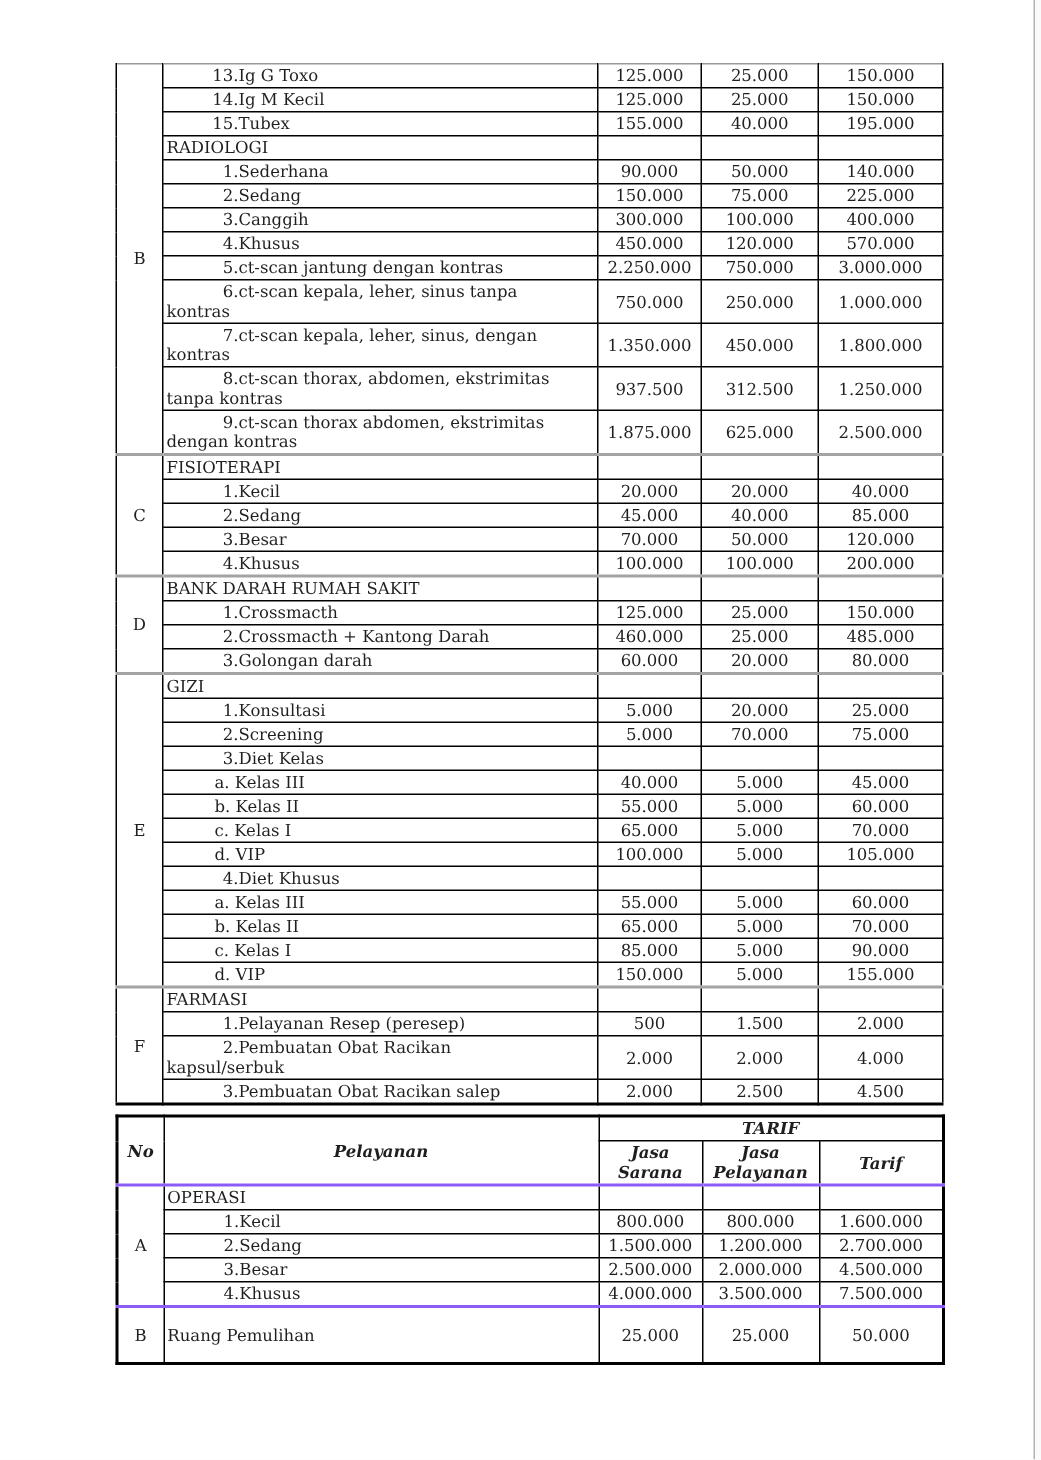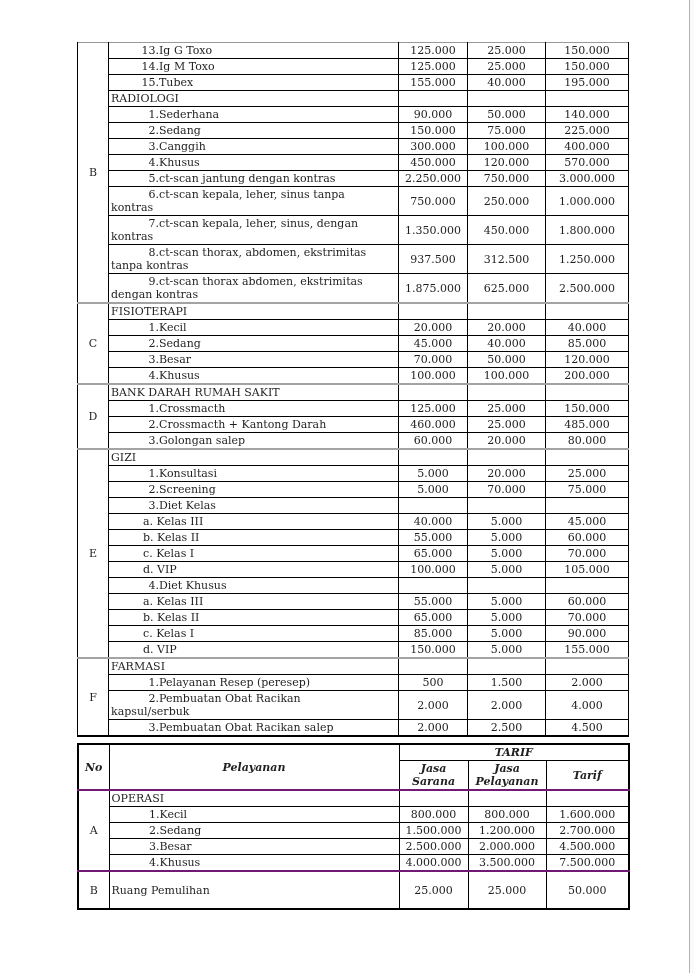--- a/index.html
+++ b/index.html
@@ -39,21 +39,21 @@
     padding: 1px 2px;
     line-height: 13px;
     vertical-align: middle;
   }
   
   table.cont { border-top: 1px solid #999999; border-bottom: 2px solid #000; }
   table.cont tr.group-start td { border-top: 2px solid #a3a3a3; }
   table.cont tr.group-start:first-child td { border-top: 0; }
 
   table.bedah { border: 2px solid #000; margin-top: 6px; }
-  table.bedah tr.group-start td { border-top: 2px solid #701a75; }
+  table.bedah tr.group-start td { border-top: 2px solid #8b5cf6; }
 
   td.c-letter { text-align: center; vertical-align: middle; }
   td.c-val { text-align: center; }
   p.name { margin: 0; }
   p.item { text-indent: 14px; }
   p.sub  { text-indent: 32px; }
   p.sec, p.plain { text-indent: 0; }
   span.num { display: inline-block; width: 34px; text-align: right; }
   span.lab { white-space: pre-line; }
   tr.tall td { height: 38px; }
@@ -90,21 +90,21 @@
             <td class="c-letter" rowspan="13">B</td>
             <td class="c-name">
               <p class="name item"><span class="num">13.</span><span class="lab">Ig G Toxo</span></p>
             </td>
             <td class="c-val">125.000</td>
             <td class="c-val">25.000</td>
             <td class="c-val">150.000</td>
           </tr>
           <tr>
             <td class="c-name">
-              <p class="name item"><span class="num">14.</span><span class="lab">Ig M Toxo</span></p>
+              <p class="name item"><span class="num">14.</span><span class="lab">Ig M Kecil</span></p>
             </td>
             <td class="c-val">125.000</td>
             <td class="c-val">25.000</td>
             <td class="c-val">150.000</td>
           </tr>
           <tr>
             <td class="c-name">
               <p class="name item"><span class="num">15.</span><span class="lab">Tubex</span></p>
             </td>
             <td class="c-val">155.000</td>
@@ -256,21 +256,21 @@
           <tr>
             <td class="c-name">
               <p class="name item"><span class="num">2.</span><span class="lab">Crossmacth + Kantong Darah</span></p>
             </td>
             <td class="c-val">460.000</td>
             <td class="c-val">25.000</td>
             <td class="c-val">485.000</td>
           </tr>
           <tr>
             <td class="c-name">
-              <p class="name item"><span class="num">3.</span><span class="lab">Golongan salep</span></p>
+              <p class="name item"><span class="num">3.</span><span class="lab">Golongan darah</span></p>
             </td>
             <td class="c-val">60.000</td>
             <td class="c-val">20.000</td>
             <td class="c-val">80.000</td>
           </tr>
           <tr class="group-start">
             <td class="c-letter" rowspan="13">E</td>
             <td class="c-name">
               <p class="name sec"><span class="lab">GIZI</span></p>
             </td>

